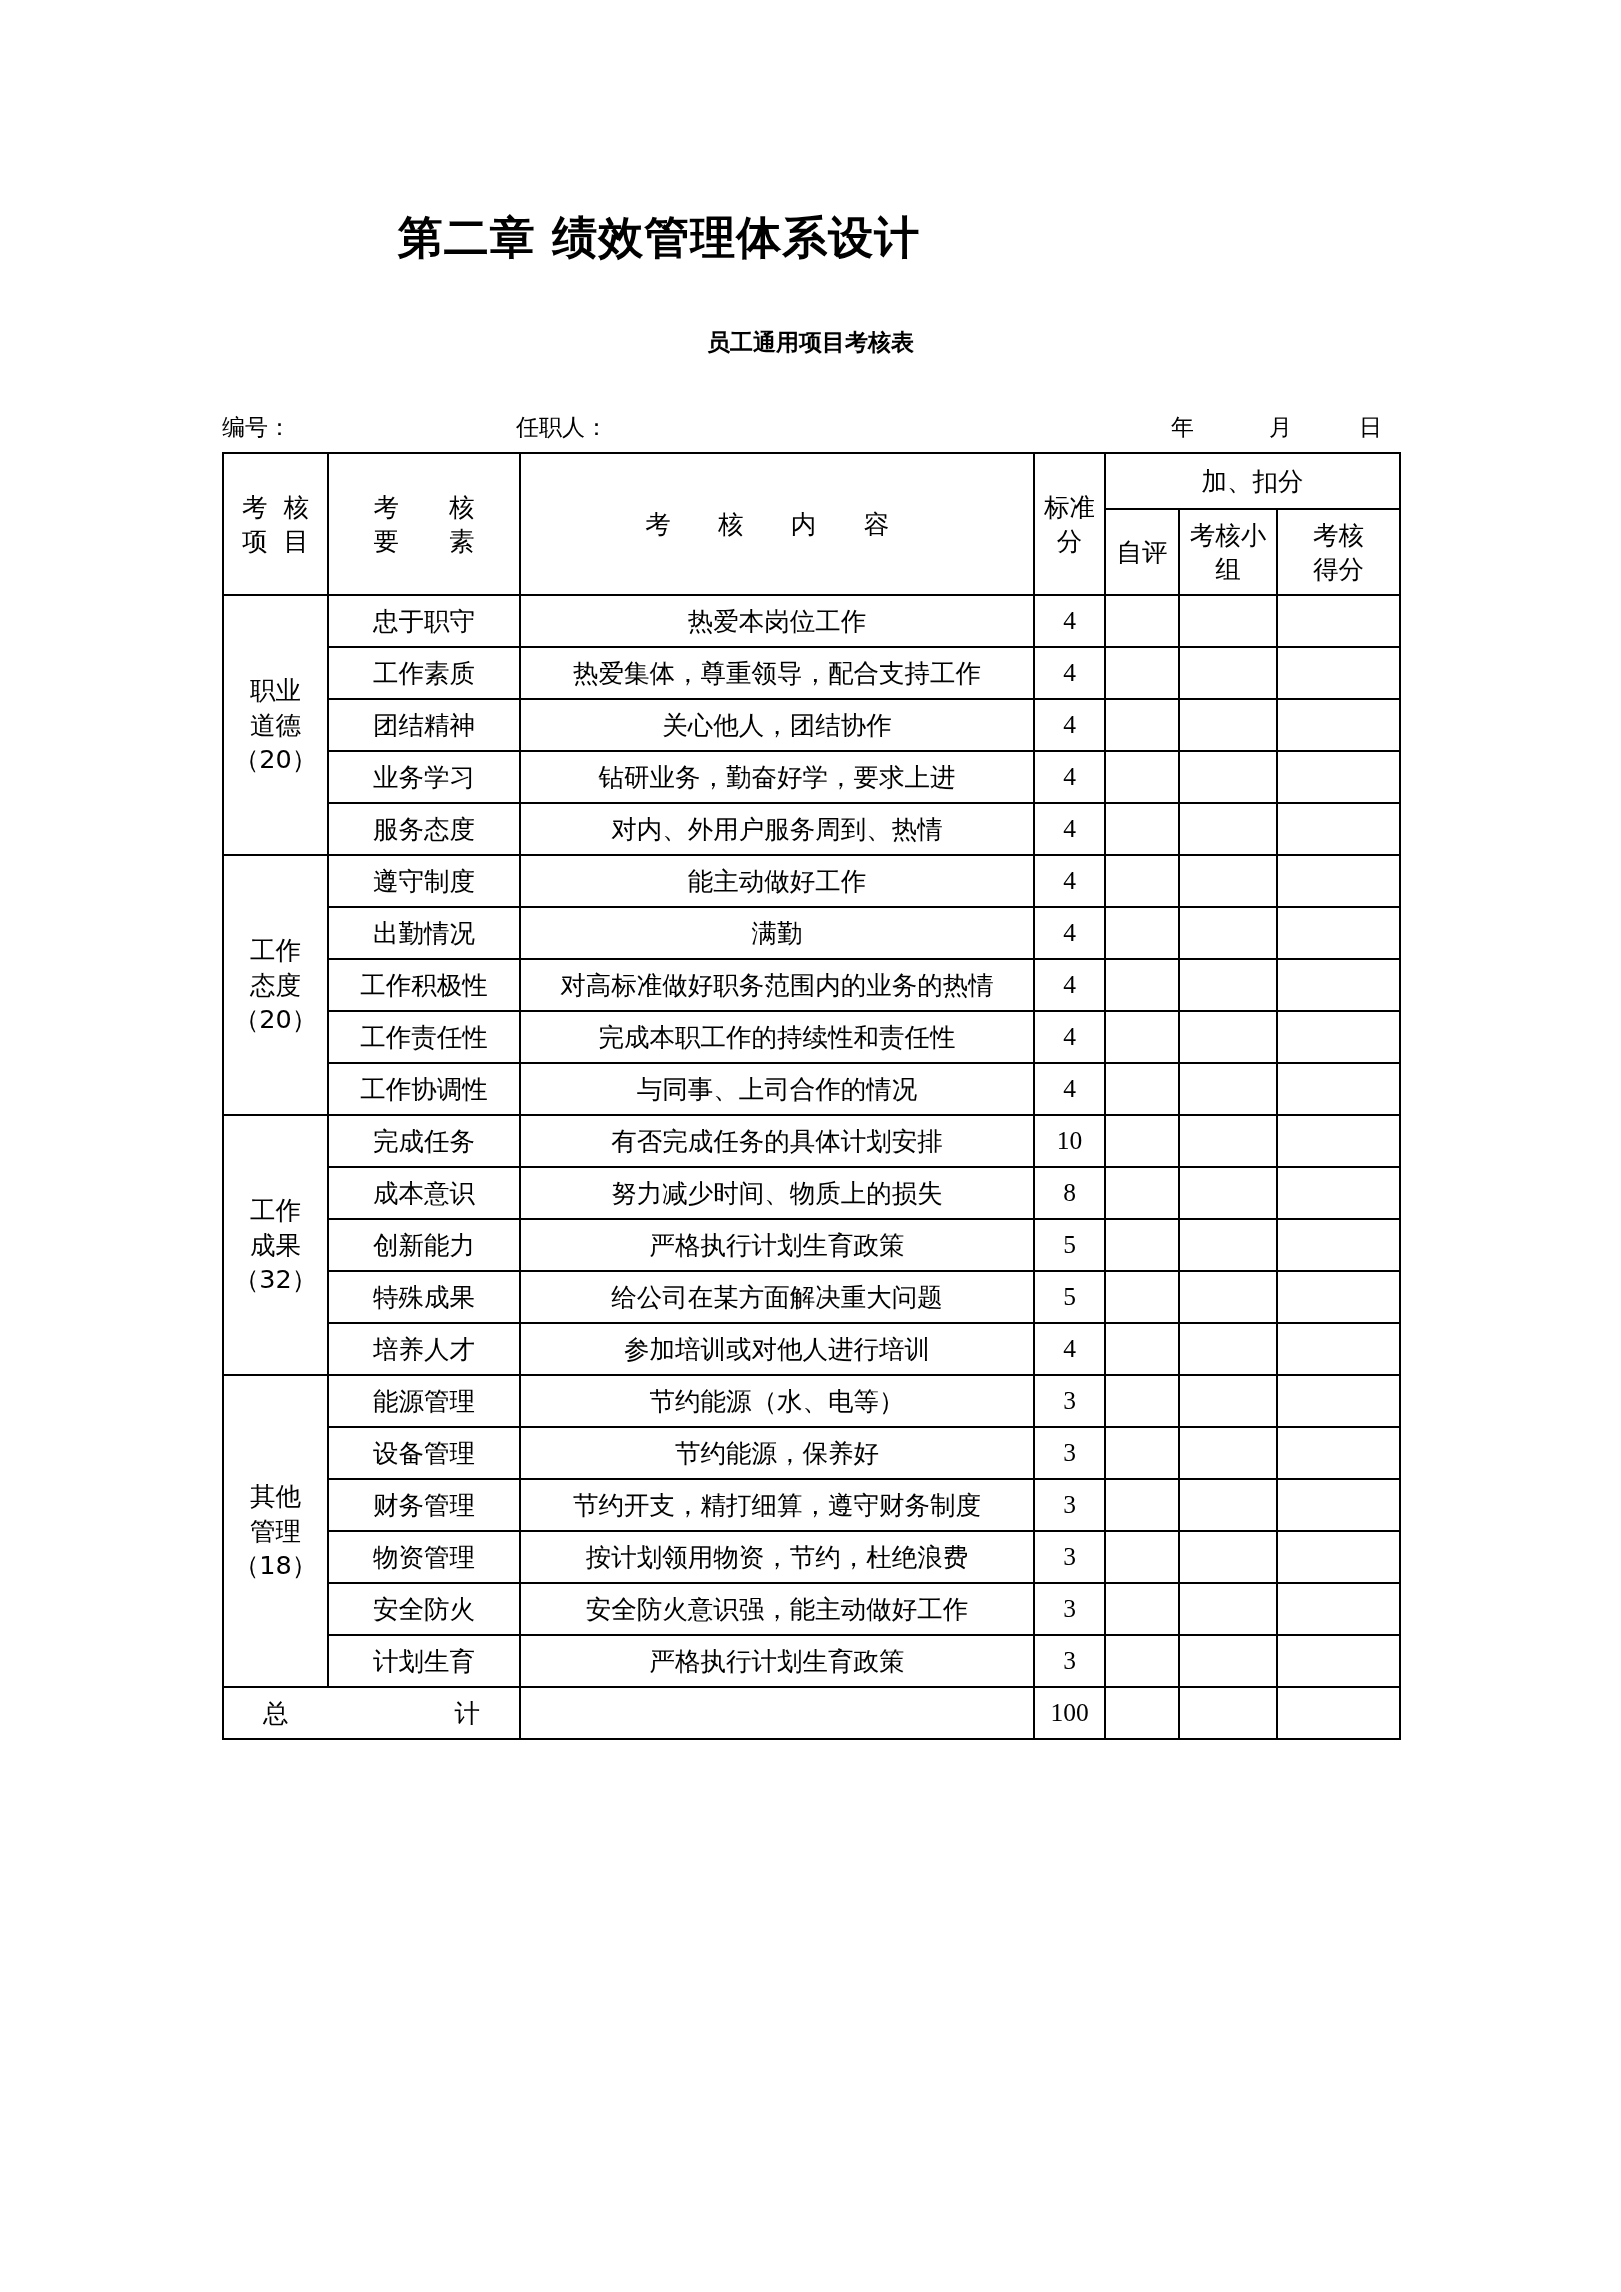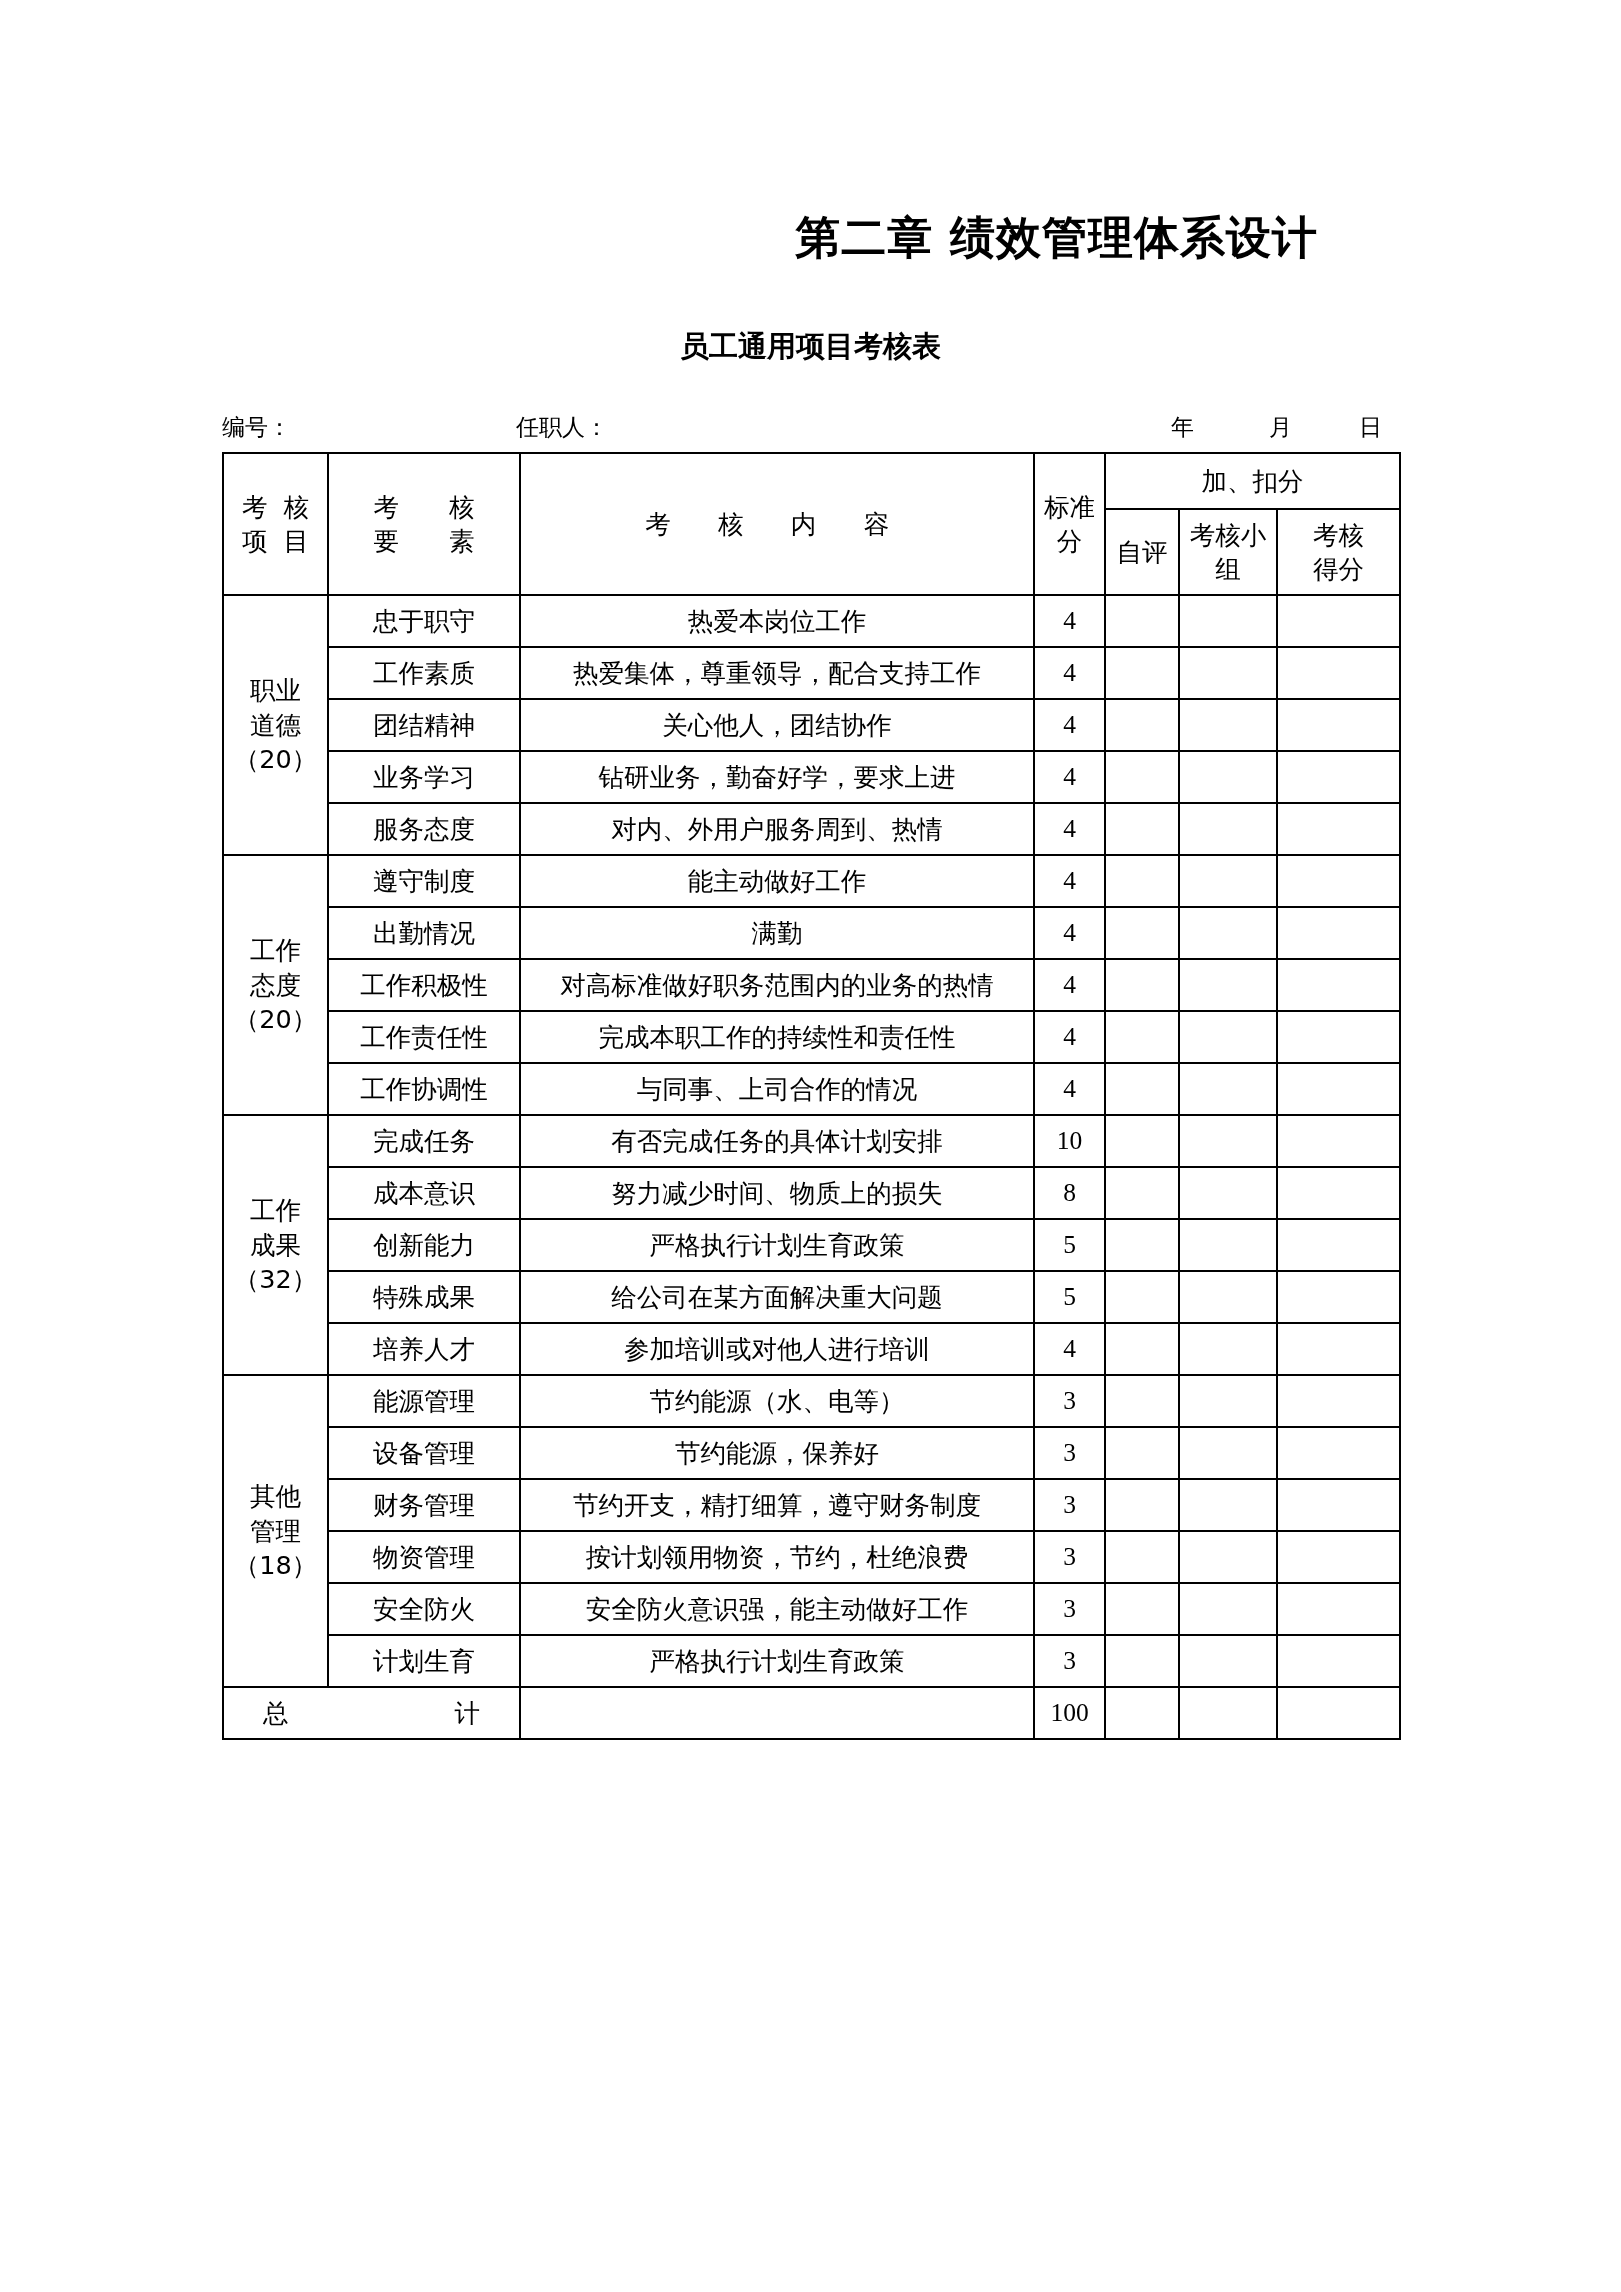--- a/index.html
+++ b/index.html
@@ -1,18 +1,18 @@
 <!DOCTYPE html>
 <html><head>
 <meta charset="utf-8">
 <style>
   html, body { margin: 0; padding: 0; background: #ffffff; }
   body { width: 1621px; height: 2293px; position: relative; font-family: "Liberation Serif", "DejaVu Serif", serif; color: #000; }
-  .chapter-title { position: absolute; top: 208px; left: 0; width: 1318px; text-align: right; font-family: "DejaVu Sans", sans-serif; font-size: 45px; font-weight: bold; letter-spacing: 1px; }
-  .table-title { position: absolute; top: 327px; left: 0; width: 1621px; text-align: center; font-family: "DejaVu Sans", sans-serif; font-size: 29px; font-weight: bold; }
+  .chapter-title { position: absolute; top: 208px; left: 0; width: 1318px; text-align: center; font-family: "DejaVu Sans", sans-serif; font-size: 45px; font-weight: bold; letter-spacing: 1px; }
+  .table-title { position: absolute; top: 327px; left: 0; width: 1621px; text-align: center; font-family: "DejaVu Sans", sans-serif; font-size: 23px; font-weight: bold; }
   .meta-line { position: absolute; top: 412px; left: 222px; width: 1176px; height: 33px; font-size: 23px; font-family: "DejaVu Sans", sans-serif; }
   .meta-line span { position: absolute; top: 0; }
   table.form { position: absolute; top: 452px; left: 222px; border-collapse: collapse; table-layout: fixed; width: 1177px; }
   table.form td, table.form th { border: 2.9px solid #000; padding: 0; text-align: center; vertical-align: middle; font-weight: normal; font-size: 25.5px; font-family: "DejaVu Sans", sans-serif; line-height: 1.35; }
   table.form td.num { font-family: "Liberation Serif", serif; font-size: 25.5px; }
   tr.body-row td { height: 50px; }
   th.wide-spaced { letter-spacing: 19.6px; margin-left: 26px; }
   th.h-cat, th.h-elem { line-height: 1.6; }
   .spread { display: flex; justify-content: space-around; padding: 0 9.8px; }
   .spread-wide { display: flex; justify-content: space-around; padding: 0 19.6px; }

